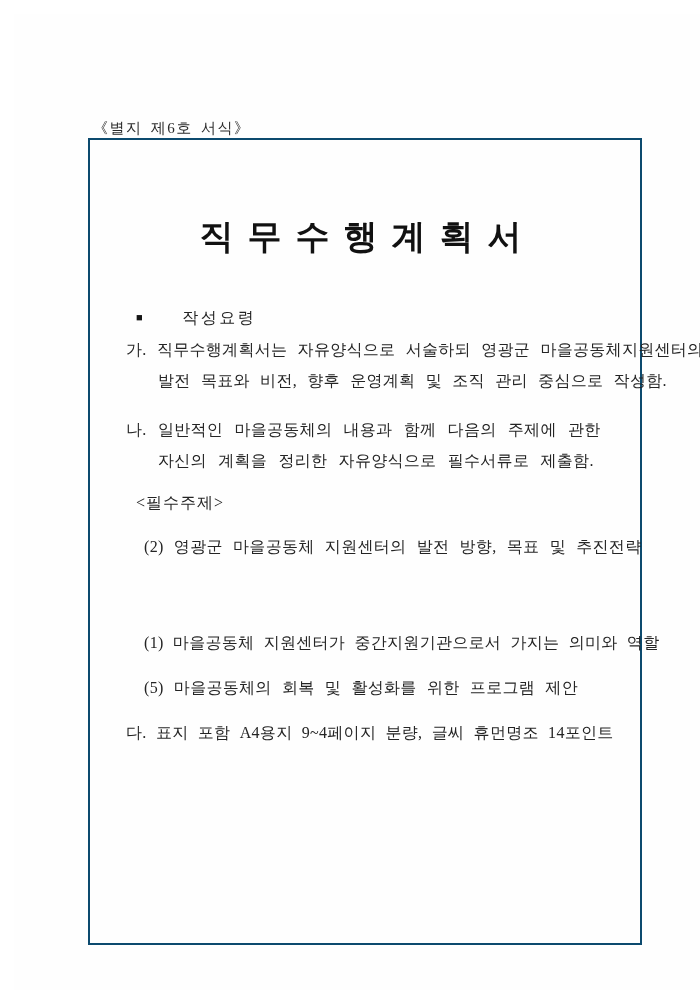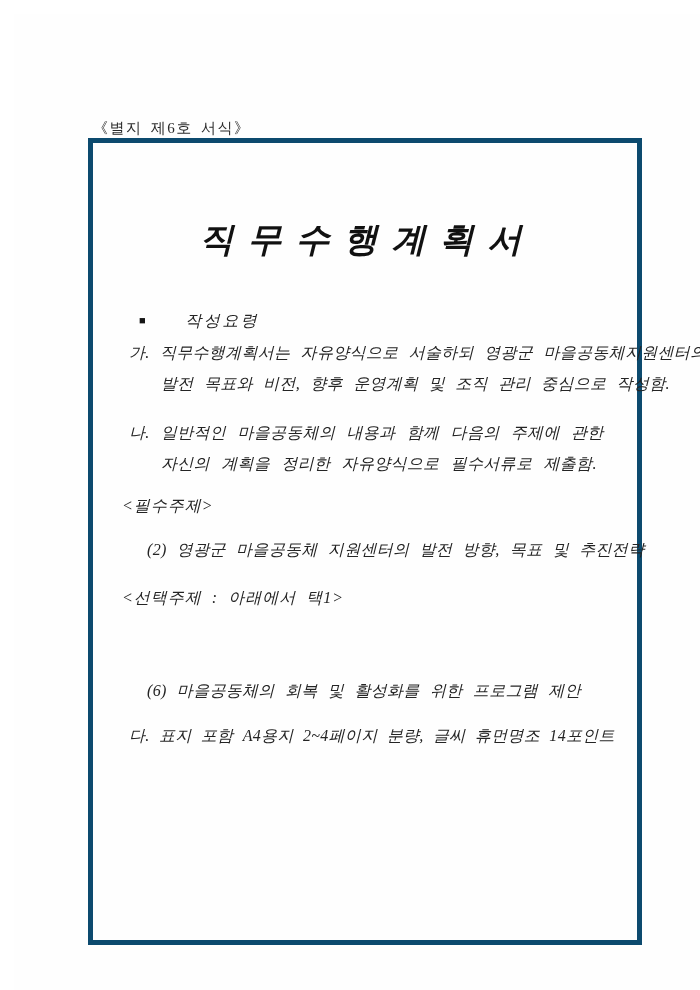--- a/index.html
+++ b/index.html
@@ -21,23 +21,22 @@
     left: 67px; top: 93px;
     font-size: 15px;
     letter-spacing: 1.5px;
     word-spacing: 3px;
     color: #2a2a2a;
   }
   .doc-frame {
     position: absolute;
     left: 73px; top: 123px;
     width: 554px; height: 807px;
-    border: 5px solid #0c4a6e;
+    border: 2px solid #0c4a6e;
     background: #fefefe;
-    font-style: italic;
   }
   .doc-title {
     position: absolute;
     left: 0; top: 62px;
     width: 100%;
     text-align: center;
     font-family: "Liberation Sans", "DejaVu Sans", sans-serif;
     font-weight: bold;
     font-size: 34px;
     letter-spacing: 14px;
@@ -63,21 +62,21 @@
     vertical-align: 2px;
     margin-right: 14px;
     color: #151515;
   }
   
   .l-guidelines { top: 144px; left: 22px; }
   .l-ga1 { top: 189px; left: 24px; word-spacing: 6px; }
   .l-ga2 { top: 220px; left: 56px; word-spacing: 6px; }
   .l-na1 { top: 269px; left: 24px; word-spacing: 7px; }
   .l-na2 { top: 300px; left: 56px; word-spacing: 7px; }
-  .l-reqh { top: 342px; left: 17px; letter-spacing: 1px; }
+  .l-reqh { top: 342px; left: 34px; letter-spacing: 1px; }
   .l-req1 { top: 386px; left: 42px; word-spacing: 6px; }
   .l-opth { top: 434px; left: 17px; letter-spacing: 1px; word-spacing: 5px; }
   .l-opt1 { top: 482px; left: 42px; word-spacing: 5px; }
   .l-opt2 { top: 527px; left: 42px; word-spacing: 6px; }
   .l-da  { top: 572px; left: 24px; word-spacing: 5px; }
 </style>
 </head>
 <body>
 
 <div class="page">
@@ -97,21 +96,21 @@
     <div class="line l-ga1">가. 직무수행계획서는 자유양식으로 서술하되 영광군 마을공동체지원센터의</div>
 
     <div class="line l-na1">나. 일반적인 마을공동체의 내용과 함께 다음의 주제에 관한</div>
 
     <div class="line l-na2">자신의 계획을 정리한 자유양식으로 필수서류로 제출함.</div>
 
     <div class="line l-reqh">&lt;필수주제&gt;</div>
 
     <div class="line l-req1">(2) 영광군 마을공동체 지원센터의 발전 방향, 목표 및 추진전략</div>
 
-    <div class="line l-opth">&lt;선택주제 : 아래에서 택1&gt;</div>
 
+    <div class="line l-opt1">(1) 마을공동체 지원센터가 중간지원기관으로서 가지는 의미와 역할</div>
 
-    <div class="line l-opt2">(6) 마을공동체의 회복 및 활성화를 위한 프로그램 제안</div>
+    <div class="line l-opt2">(5) 마을공동체의 회복 및 활성화를 위한 프로그램 제안</div>
 
-    <div class="line l-da">다. 표지 포함 A4용지 2~4페이지 분량, 글씨 휴먼명조 14포인트</div>
+    <div class="line l-da">다. 표지 포함 A4용지 9~4페이지 분량, 글씨 휴먼명조 14포인트</div>
 
   </div>
 </div>
 
 </body></html>

